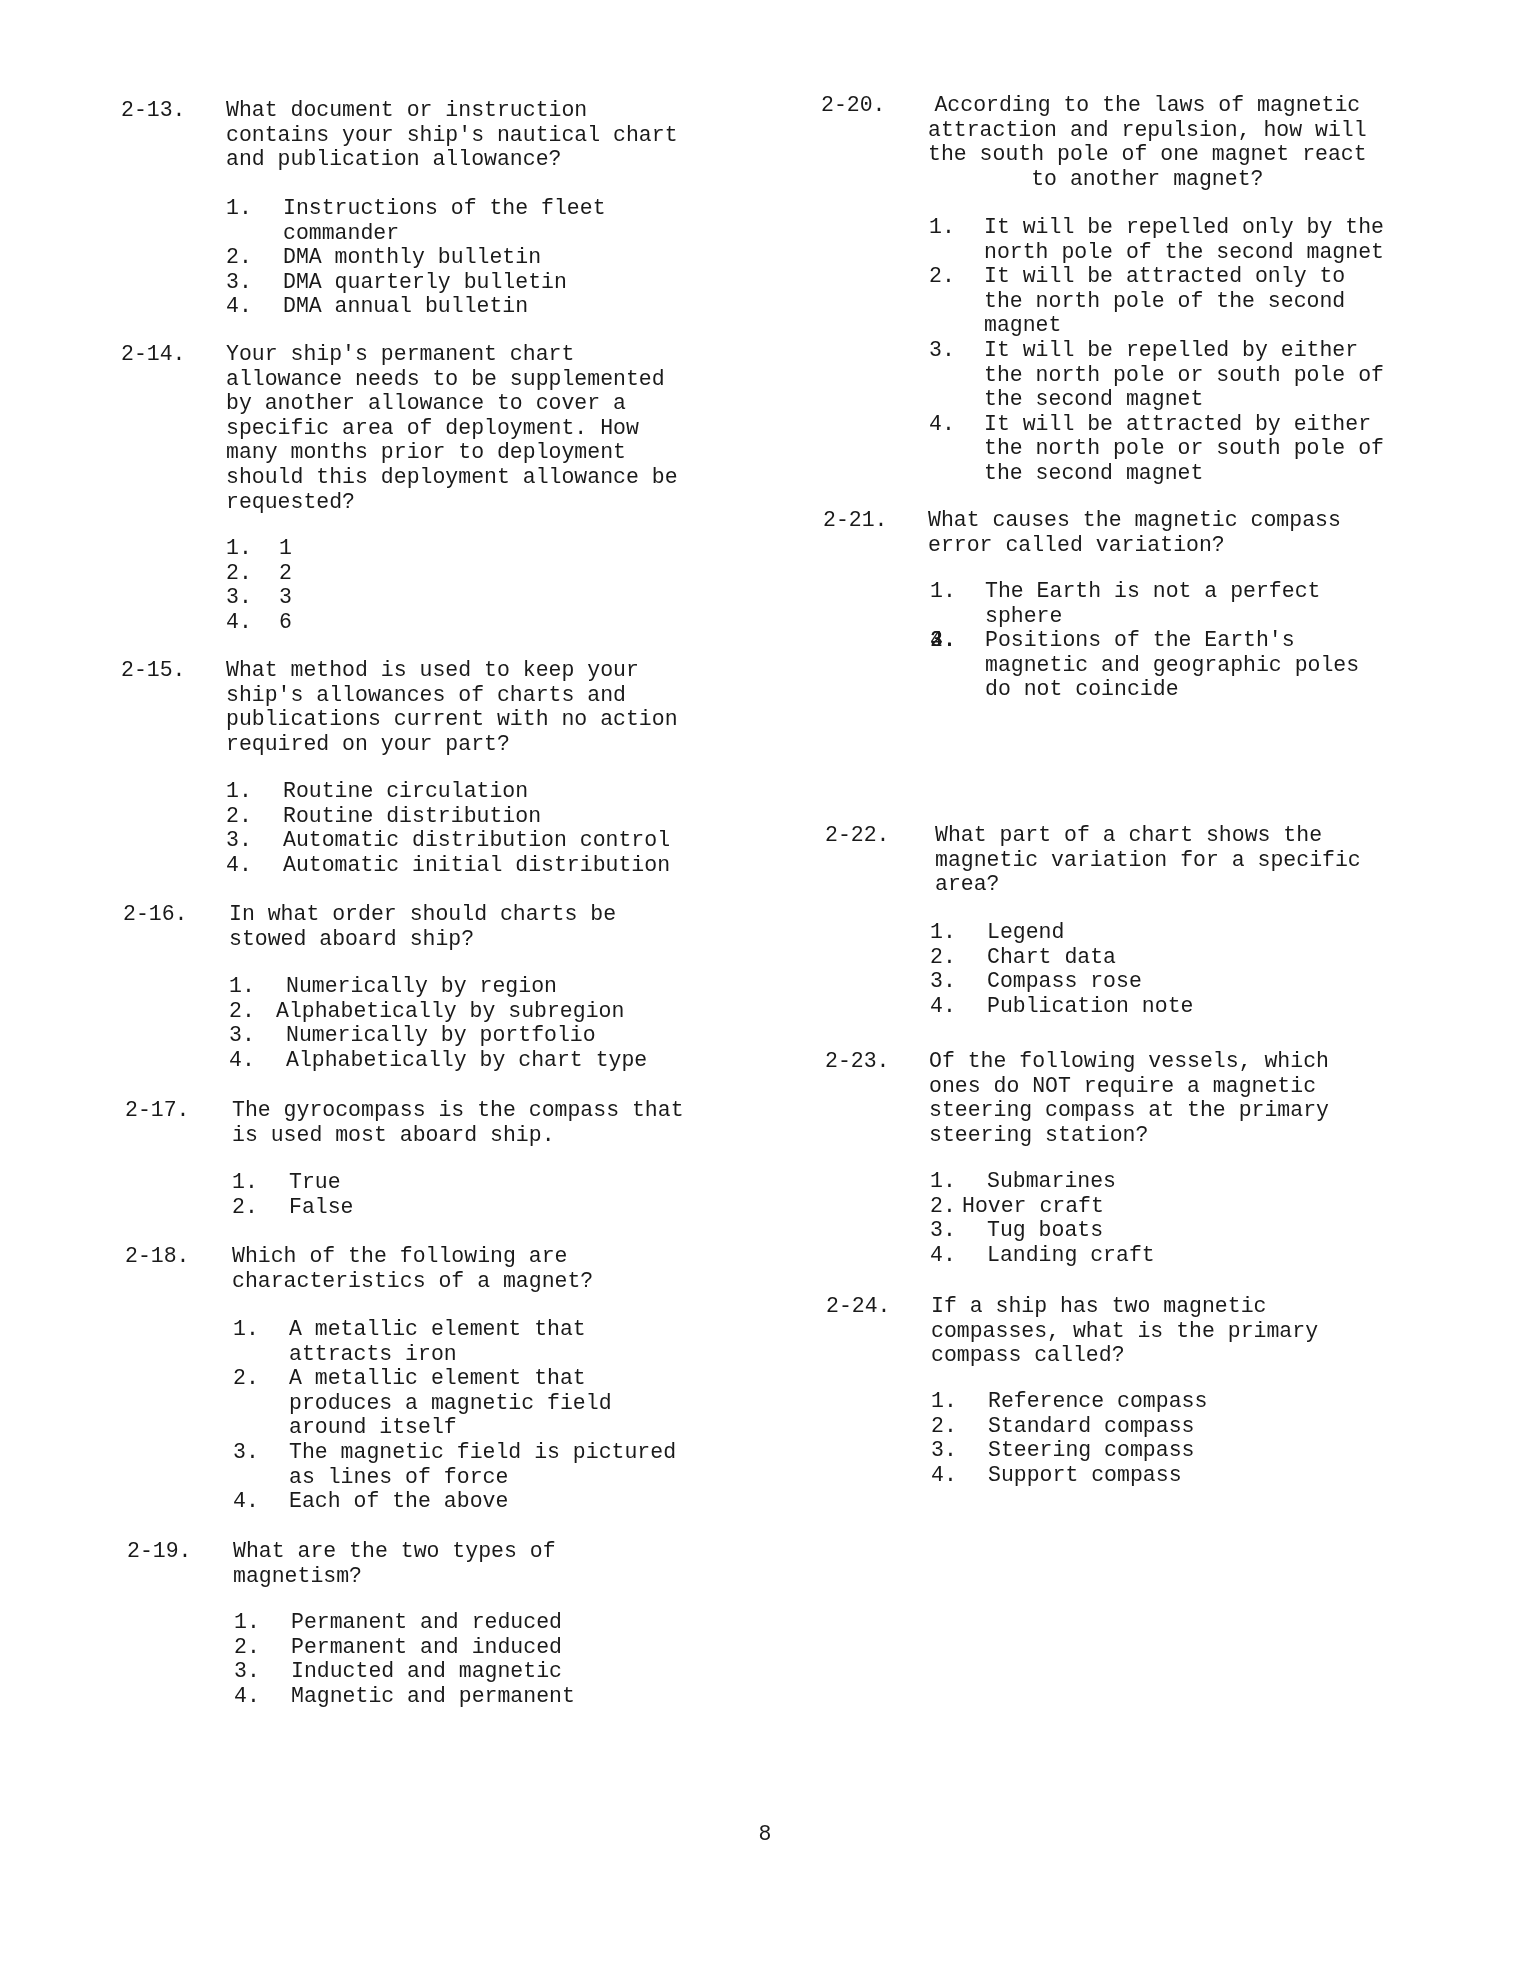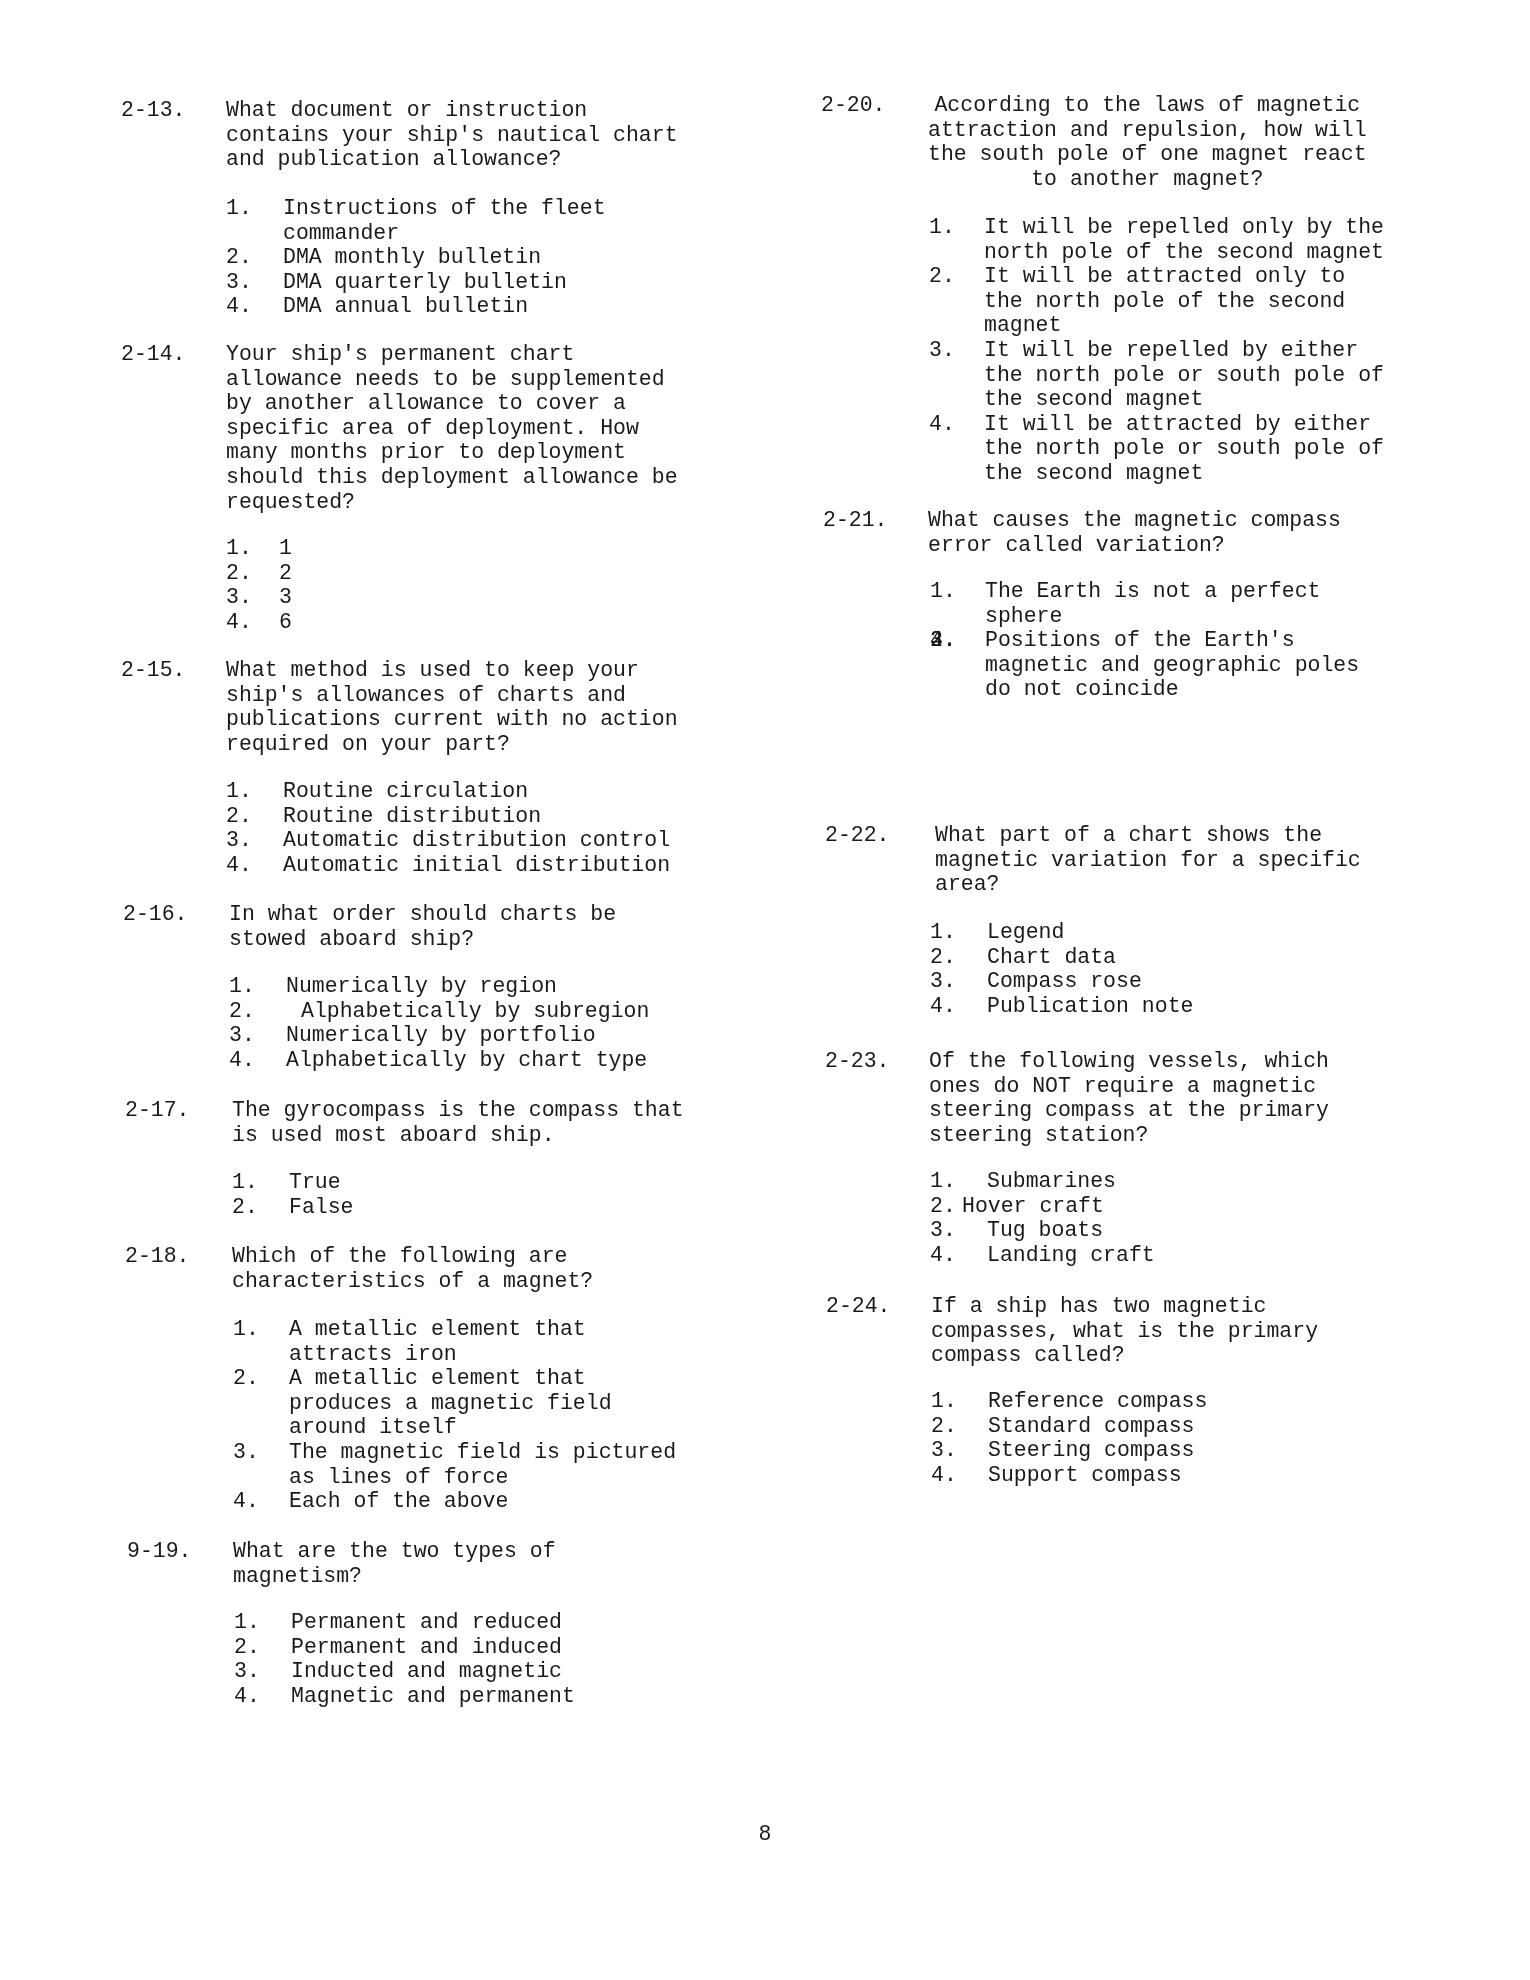--- a/index.html
+++ b/index.html
@@ -62,21 +62,21 @@
     <div class="opt"><span class="onum">4.</span><span class="otext" style="margin-left:57px">Automatic initial distribution</span></div>
   </div>
 </div>
 
 <div class="q" style="left:123px; top:902px;">
   <span class="qnum">2-16.</span>
   <span class="qtext" style="left:106px;">In what order should charts be
 stowed aboard ship?</span>
   <div class="opts" style="left:106px; top:72px;">
     <div class="opt"><span class="onum">1.</span><span class="otext" style="margin-left:57px">Numerically by region</span></div>
-    <div class="opt"><span class="onum">2.</span><span class="otext" style="margin-left:72px">Alphabetically by subregion</span></div>
+    <div class="opt"><span class="onum">2.</span><span class="otext" style="margin-left:47px">Alphabetically by subregion</span></div>
     <div class="opt"><span class="onum">3.</span><span class="otext" style="margin-left:57px">Numerically by portfolio</span></div>
     <div class="opt"><span class="onum">4.</span><span class="otext" style="margin-left:57px">Alphabetically by chart type</span></div>
   </div>
 </div>
 
 <div class="q" style="left:125px; top:1098px;">
   <span class="qnum">2-17.</span>
   <span class="qtext" style="left:107px;">The gyrocompass is the compass that
 is used most aboard ship.</span>
   <div class="opts" style="left:107px; top:72px;">
@@ -95,21 +95,21 @@
     <div class="opt"><span class="onum">2.</span><span class="otext" style="margin-left:56px">A metallic element that
 produces a magnetic field
 around itself</span></div>
     <div class="opt"><span class="onum">3.</span><span class="otext" style="margin-left:56px">The magnetic field is pictured
 as lines of force</span></div>
     <div class="opt"><span class="onum">4.</span><span class="otext" style="margin-left:56px">Each of the above</span></div>
   </div>
 </div>
 
 <div class="q" style="left:127px; top:1539px;">
-  <span class="qnum">9-19.</span>
+  <span class="qnum">2-19.</span>
   <span class="qtext" style="left:106px;font-family:Liberation Mono, monospace;">What are the two types of
 magnetism?</span>
   <div class="opts" style="left:107px; top:71px;">
     <div class="opt"><span class="onum">1.</span><span class="otext" style="margin-left:57px">Permanent and reduced</span></div>
     <div class="opt"><span class="onum">2.</span><span class="otext" style="margin-left:57px">Permanent and induced</span></div>
     <div class="opt"><span class="onum">3.</span><span class="otext" style="margin-left:57px">Inducted and magnetic</span></div>
     <div class="opt"><span class="onum">4.</span><span class="otext" style="margin-left:57px">Magnetic and permanent</span></div>
   </div>
 </div>
 

